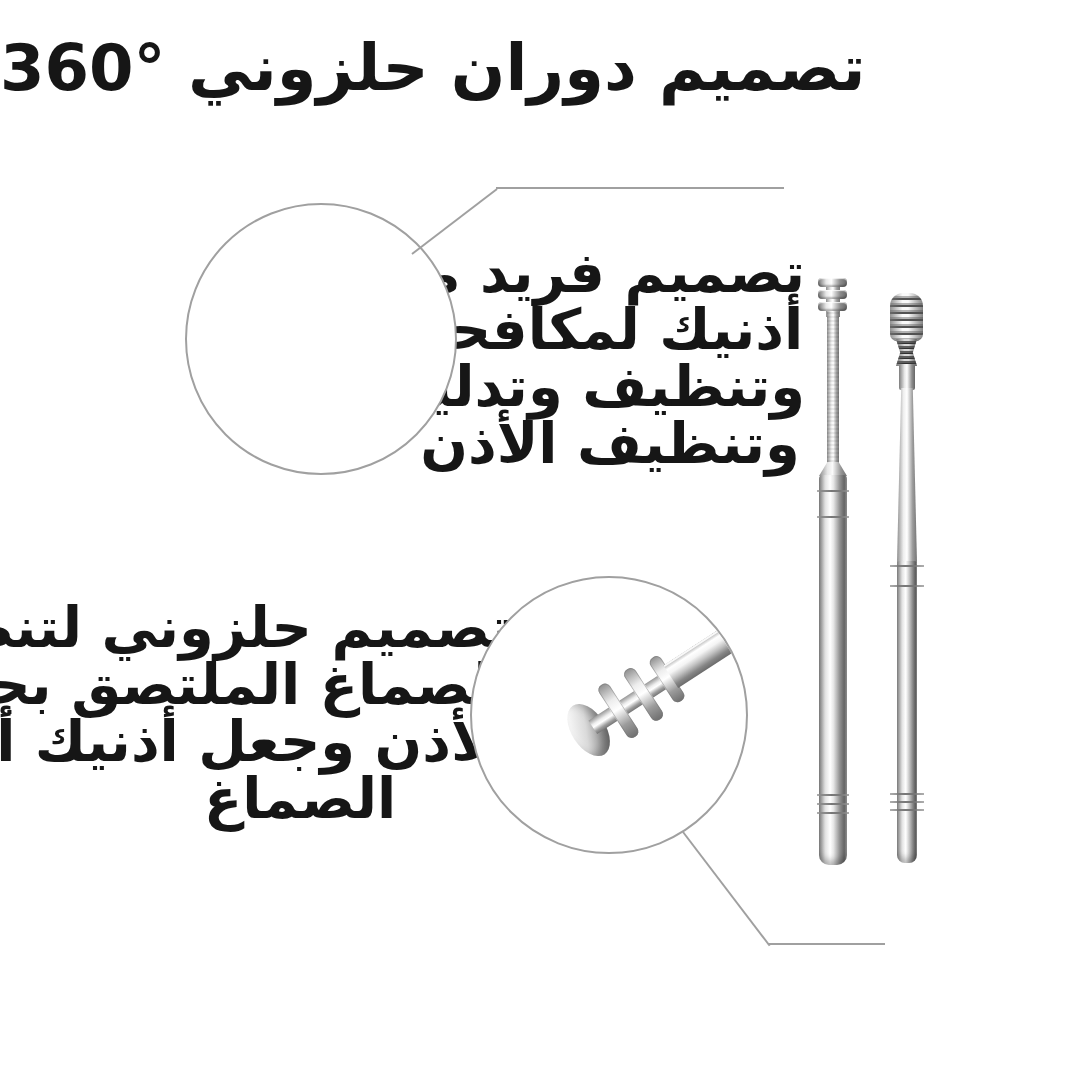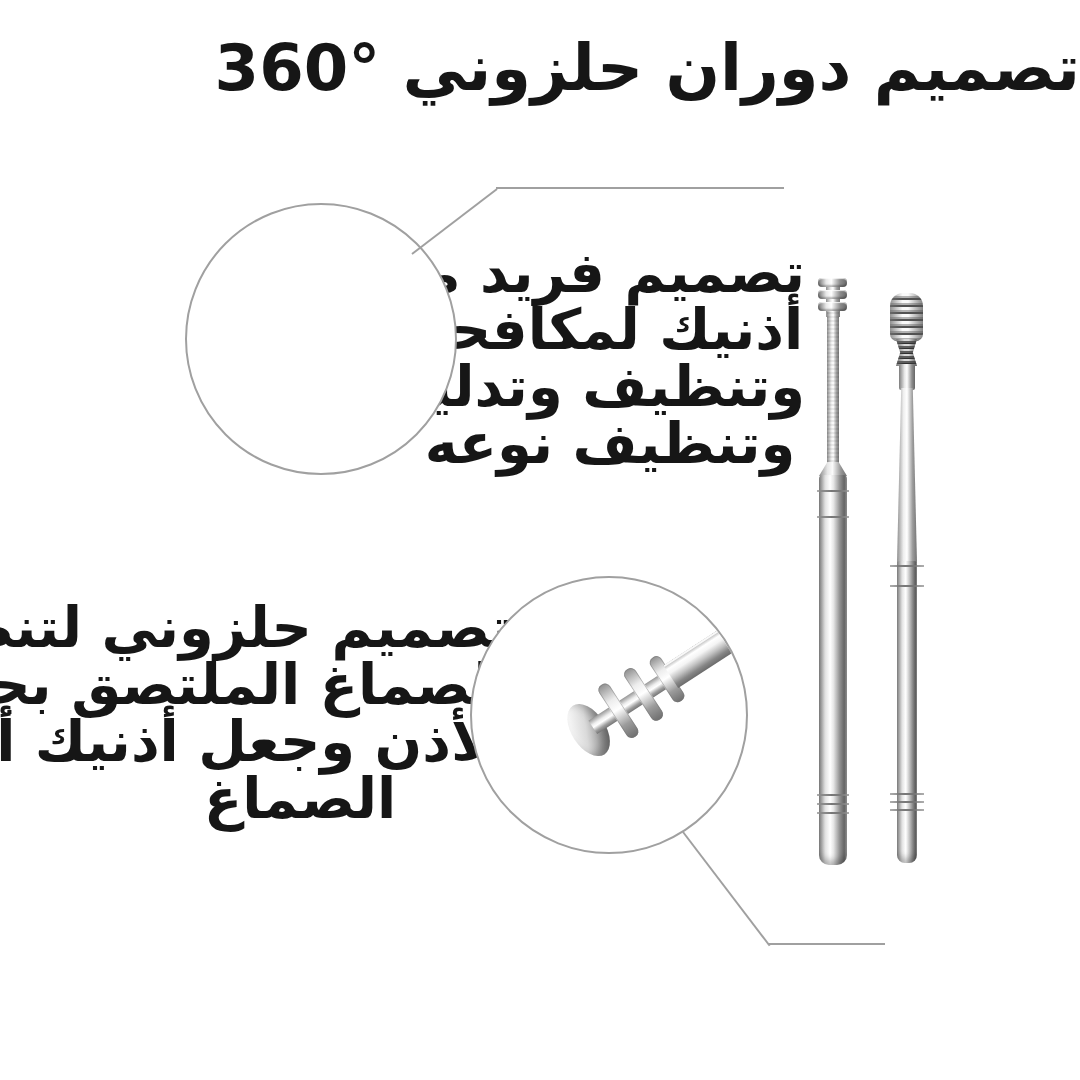--- a/index.html
+++ b/index.html
@@ -7,21 +7,21 @@
   }
   html,body{margin:0;padding:0;background:#e9e9e9;}
   .canvas{
     position:relative; width:1080px; height:1080px; margin:0 auto;
     background:var(--bg); overflow:hidden;
     font-family:"DejaVu Sans", sans-serif;
   }
   
   .title{
     position:absolute; left:0; right:0; top:22px;
-    text-align:right; direction:rtl;
+    text-align:left; direction:rtl;
     font-size:64px; font-weight:bold; color:var(--text);
     line-height:92px; letter-spacing:0px; white-space:nowrap;
   }
   
   .text-block{
     position:absolute; direction:rtl; text-align:center;
     font-weight:bold; color:var(--text); z-index:1;
   }
   .text-block .tline{ font-size:56px; line-height:57px; white-space:nowrap; }
   .tb-right{ left:415px; top:244px; width:390px; }
@@ -127,21 +127,21 @@
     </div>
   </div>
 
   <div class="leader ld-top-diag"></div>
   <div class="leader ld-top-horiz"></div>
 
   <div class="text-block tb-right">
     <div class="tline">تصميم فريد من</div>
     <div class="tline">أذنيك لمكافحة</div>
     <div class="tline">وتنظيف وتدليك</div>
-    <div class="tline">وتنظيف نوعه</div>
+    <div class="tline">وتنظيف الأذن</div>
   </div>
 
   <div class="tool tool1">
     <div class="part t1-neck"></div>
     <div class="part t1-disc t1-d1"></div>
     <div class="part t1-disc t1-d2"></div>
     <div class="part t1-disc t1-d3"></div>
     <div class="part t1-thin"></div>
     <div class="part t1-taper"></div>
     <div class="part t1-handle"></div>

